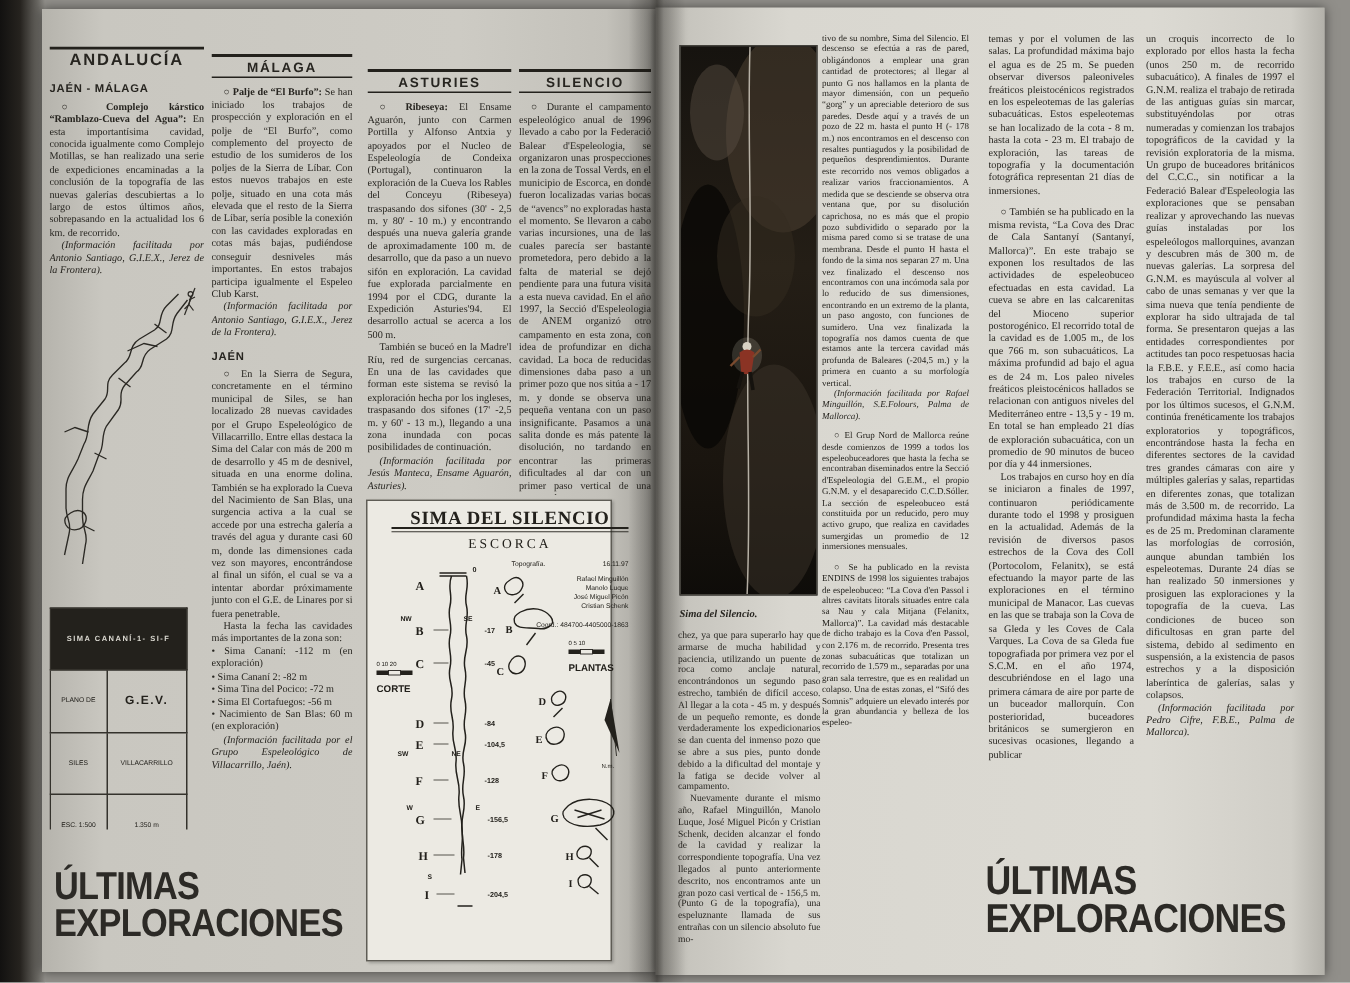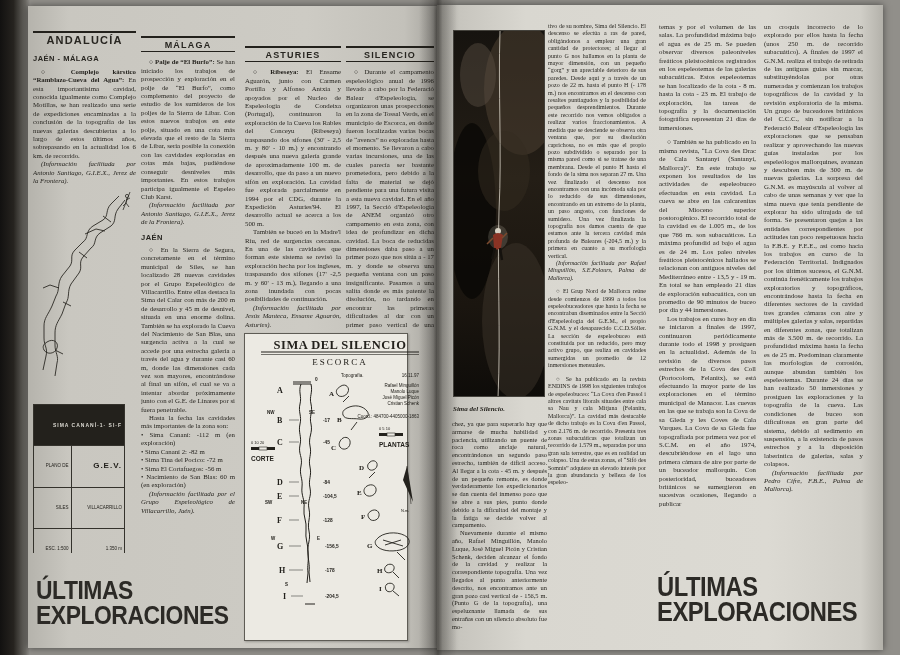--- a/index.html
+++ b/index.html
@@ -34,21 +34,21 @@
   .footerbar{position:absolute;background:#17150f;color:#e9e7e0;text-align:center;
     font-style:italic;font-size:9px;line-height:15px;height:15px;border-radius:2px}
   .footerbar .num{font-weight:bold}
   .figurebox{position:absolute;left:216px;top:327px;width:164px;height:308px;
     background:#eceae3;border:1px solid #5e5c55;box-shadow:1px 1px 2px rgba(0,0,0,.25)}
   .photo{position:absolute;left:16px;top:25px;width:92px;height:367px;border:1px solid #44423c;
     background:#141210;overflow:hidden}
   .caption{position:absolute;left:16px;top:400px;width:110px;font-weight:bold;font-style:italic;
     font-size:7px;color:#272520}
   table.tblock{border-collapse:collapse;font-family:"Liberation Sans",sans-serif;margin-top:4px;width:92px}
-  .tblock td{border:1px solid #34322c;font-size:4.5px;padding:16px 2px;text-align:right;color:#23211c}
+  .tblock td{border:1px solid #34322c;font-size:4.5px;padding:16px 2px;text-align:center;color:#23211c}
   .tblock td.hd{background:#23211c;color:#dcdad2;font-size:5px;letter-spacing:1px;font-weight:bold}
   .tblock td.gev{font-size:8px;font-weight:bold;letter-spacing:1px}
   .r1{font-size:6.4px;line-height:7.8px}
   .r2{font-size:6px;line-height:7.4px}
   svg text{fill:#23211c}
   .ft-title{font-family:"Liberation Serif",serif;font-weight:bold;letter-spacing:.5px}
   .ft-sub{font-family:"Liberation Serif",serif;letter-spacing:2px}
   .ft-small{font-family:"Liberation Sans",sans-serif}
   .ft-letter{font-family:"Liberation Serif",serif;font-weight:bold}
 </style>

